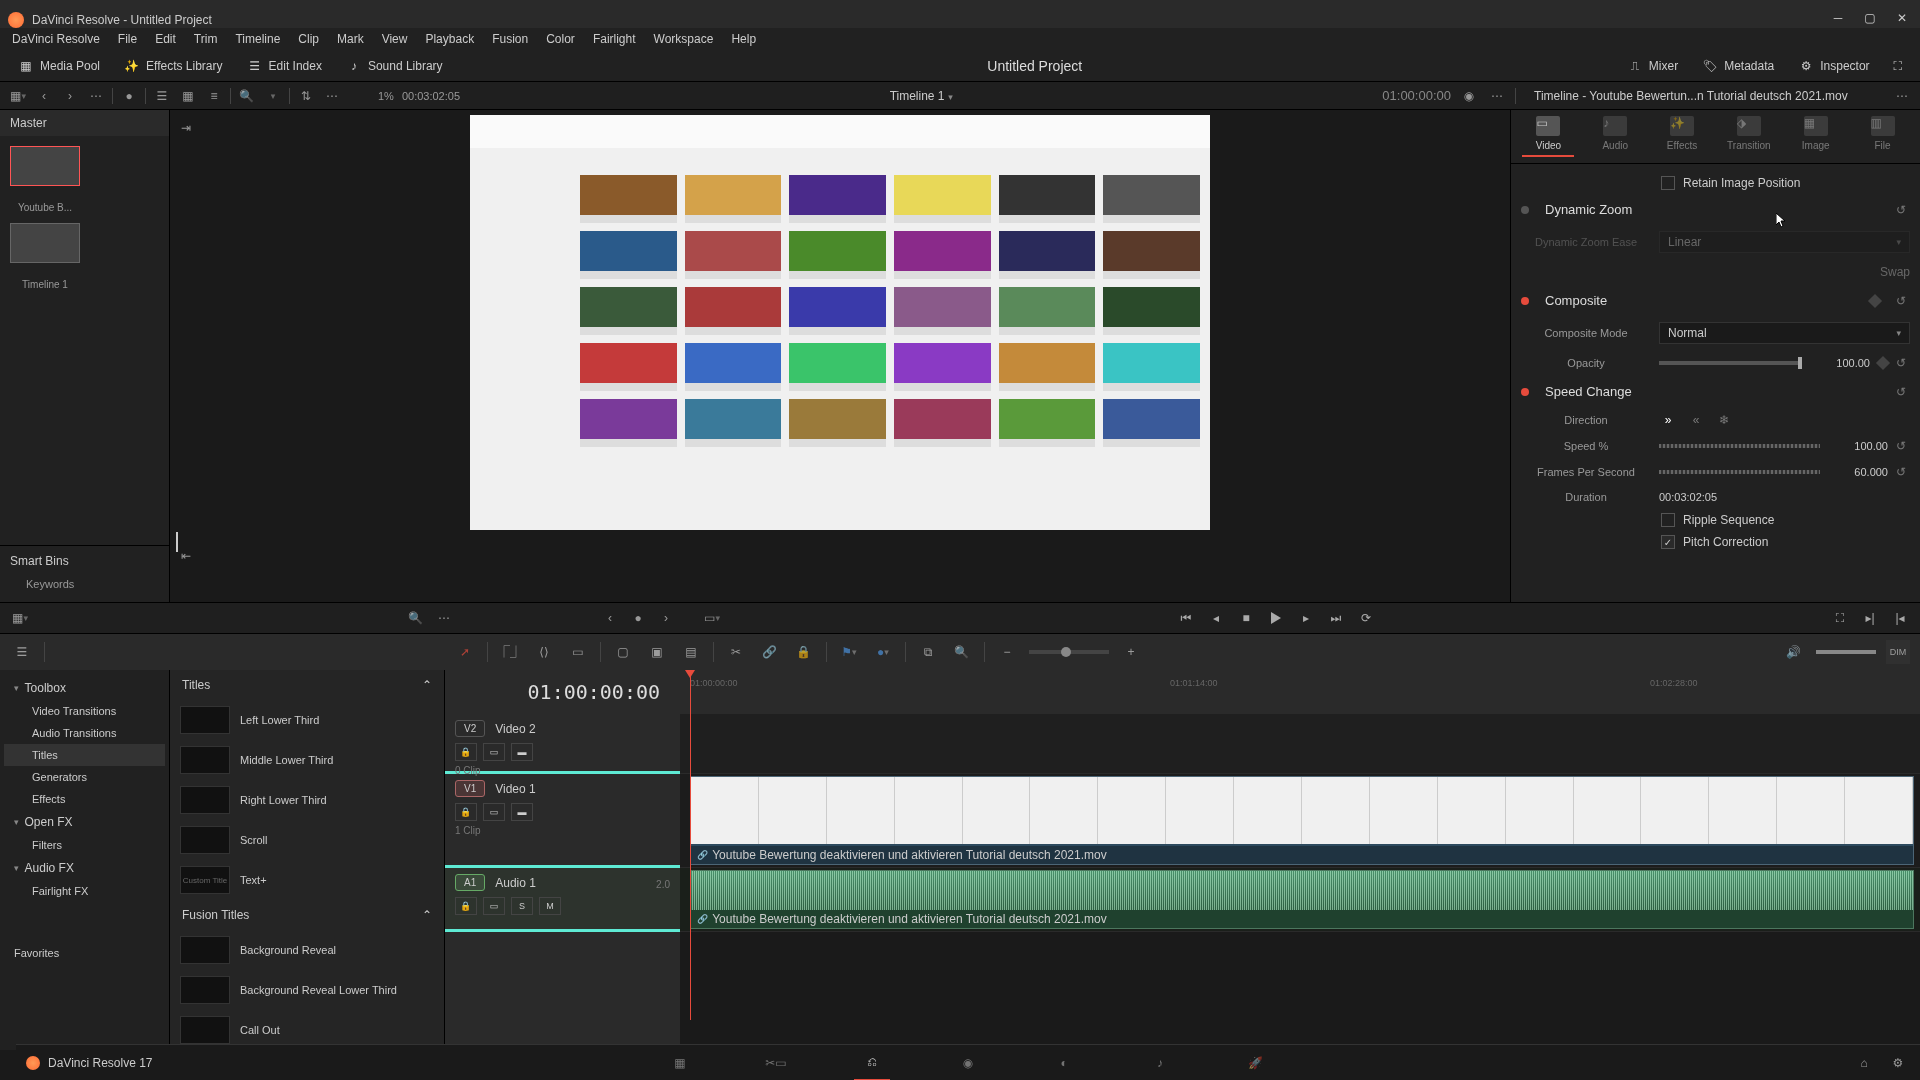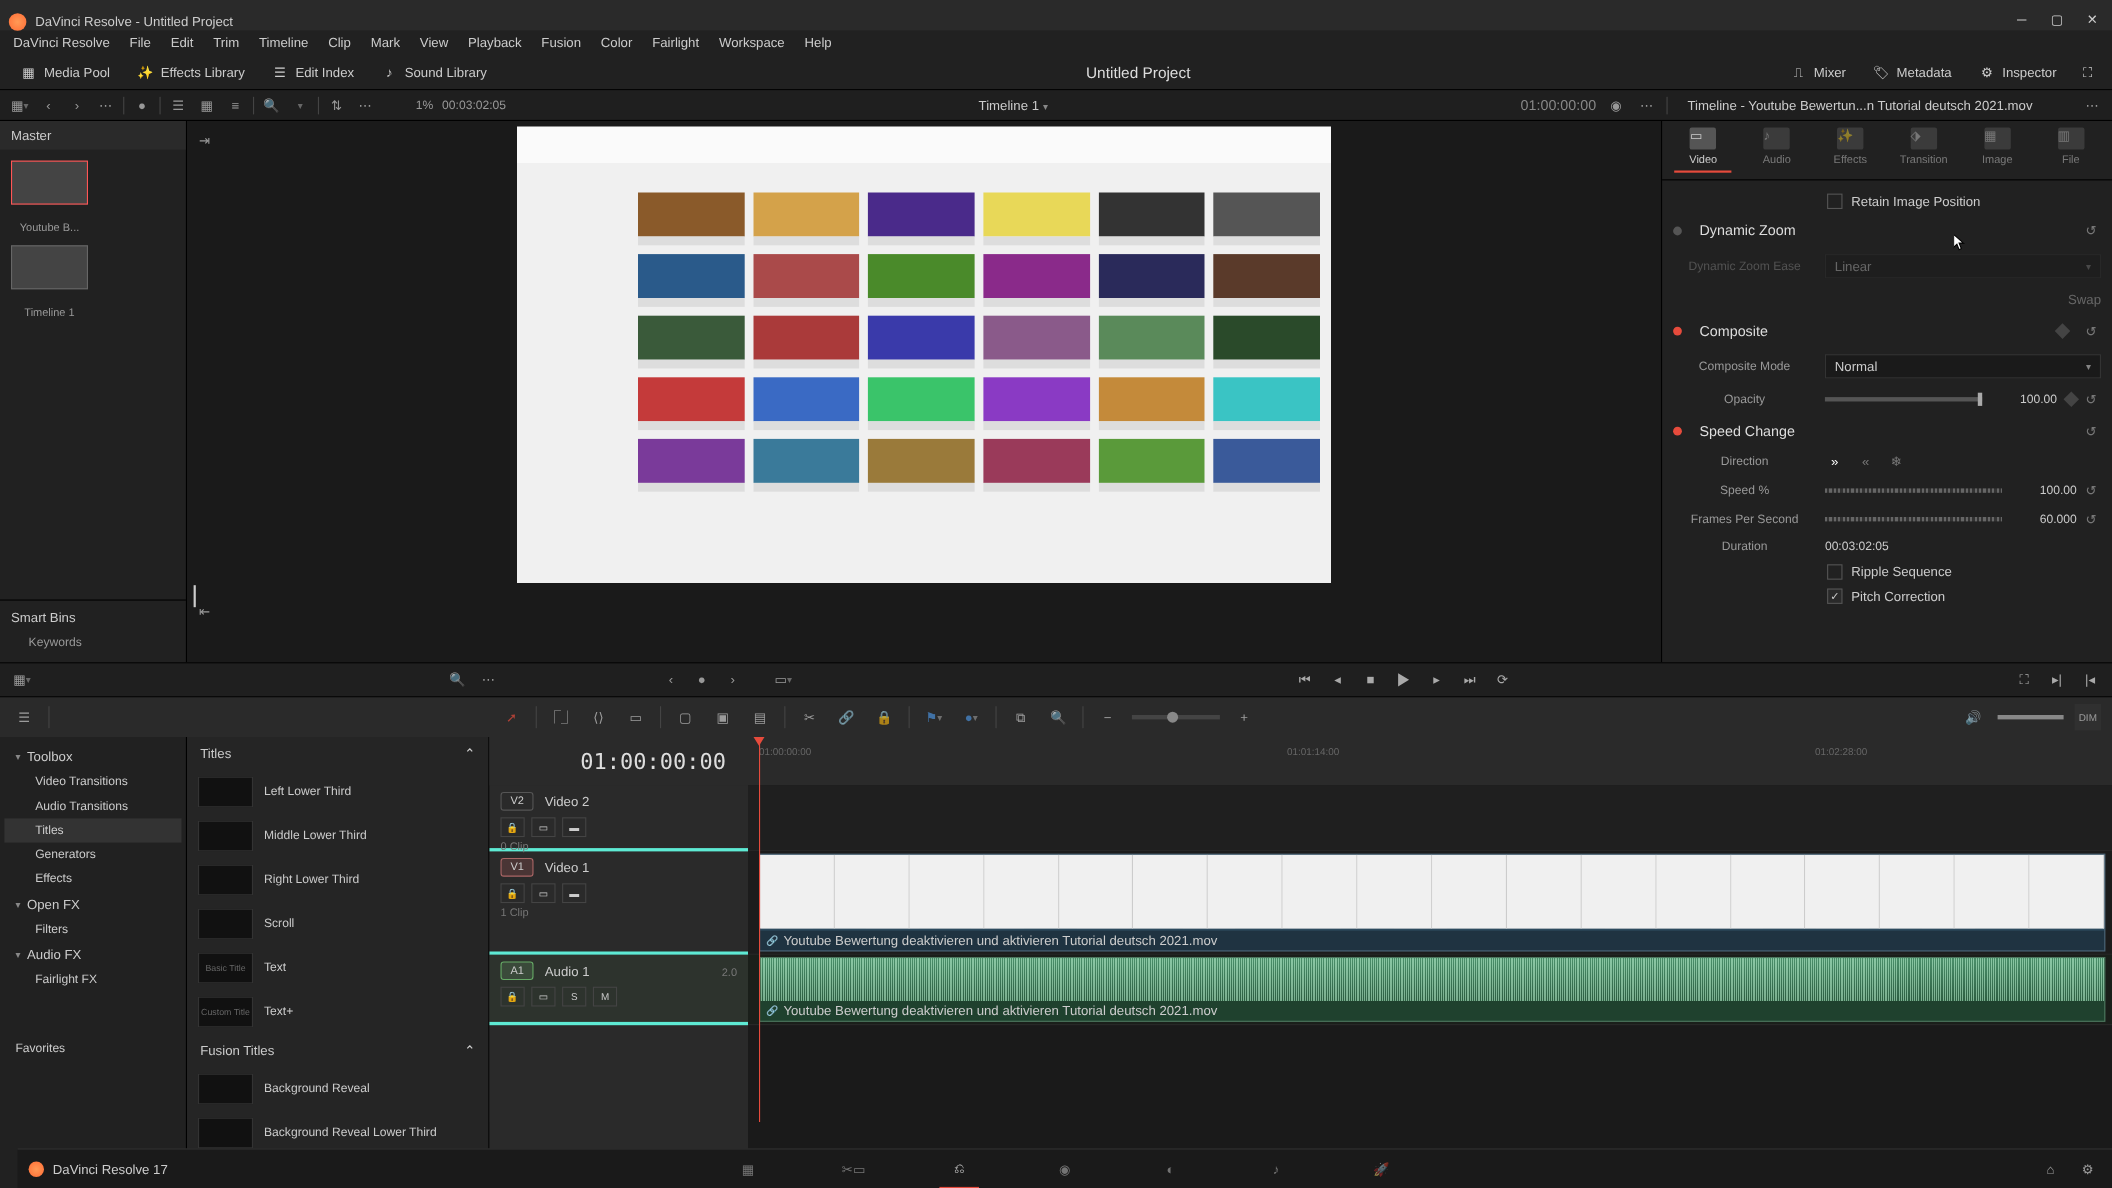--- a/index.html
+++ b/index.html
@@ -651,24 +651,20 @@
               </div>
             <div class="fx-item">
                 <div class="fx-thumb"></div>
                 <span class="fx-label">Right Lower Third</span>
               </div>
             <div class="fx-item">
                 <div class="fx-thumb"></div>
                 <span class="fx-label">Scroll</span>
               </div>
             <div class="fx-item">
-                <div class="fx-thumb">Basic Title</div>
-                <span class="fx-label">Text</span>
-              </div>
-            <div class="fx-item">
                 <div class="fx-thumb">Custom Title</div>
                 <span class="fx-label">Text+</span>
               </div>
             <div class="fx-list-header">
                 <span>Fusion Titles</span>
                 <span>⌃</span>
               </div>
             <div class="fx-item">
                 <div class="fx-thumb"></div>
                 <span class="fx-label">Background Reveal</span>

